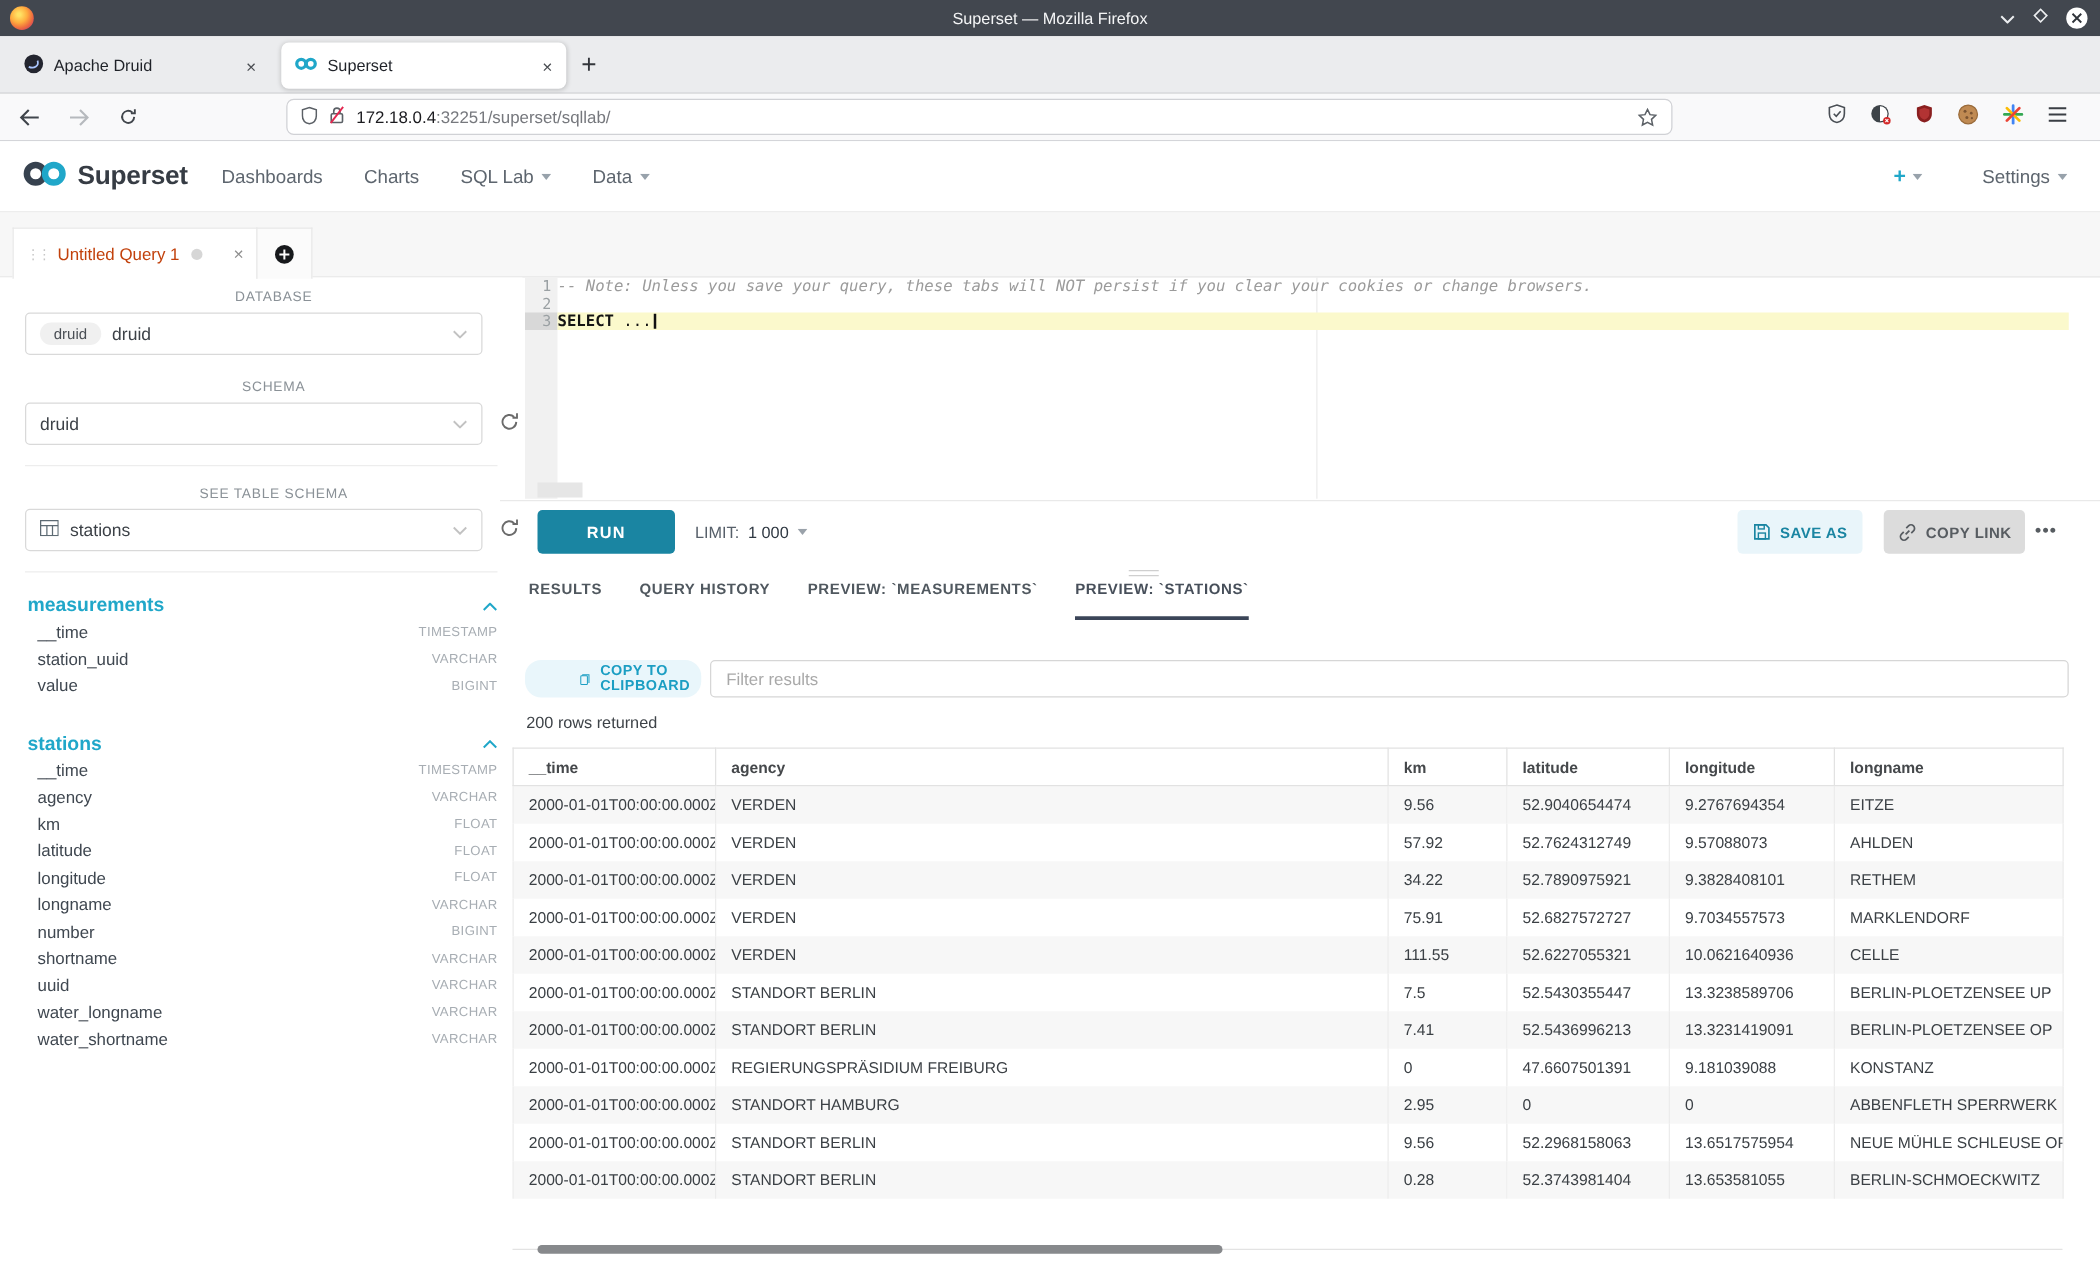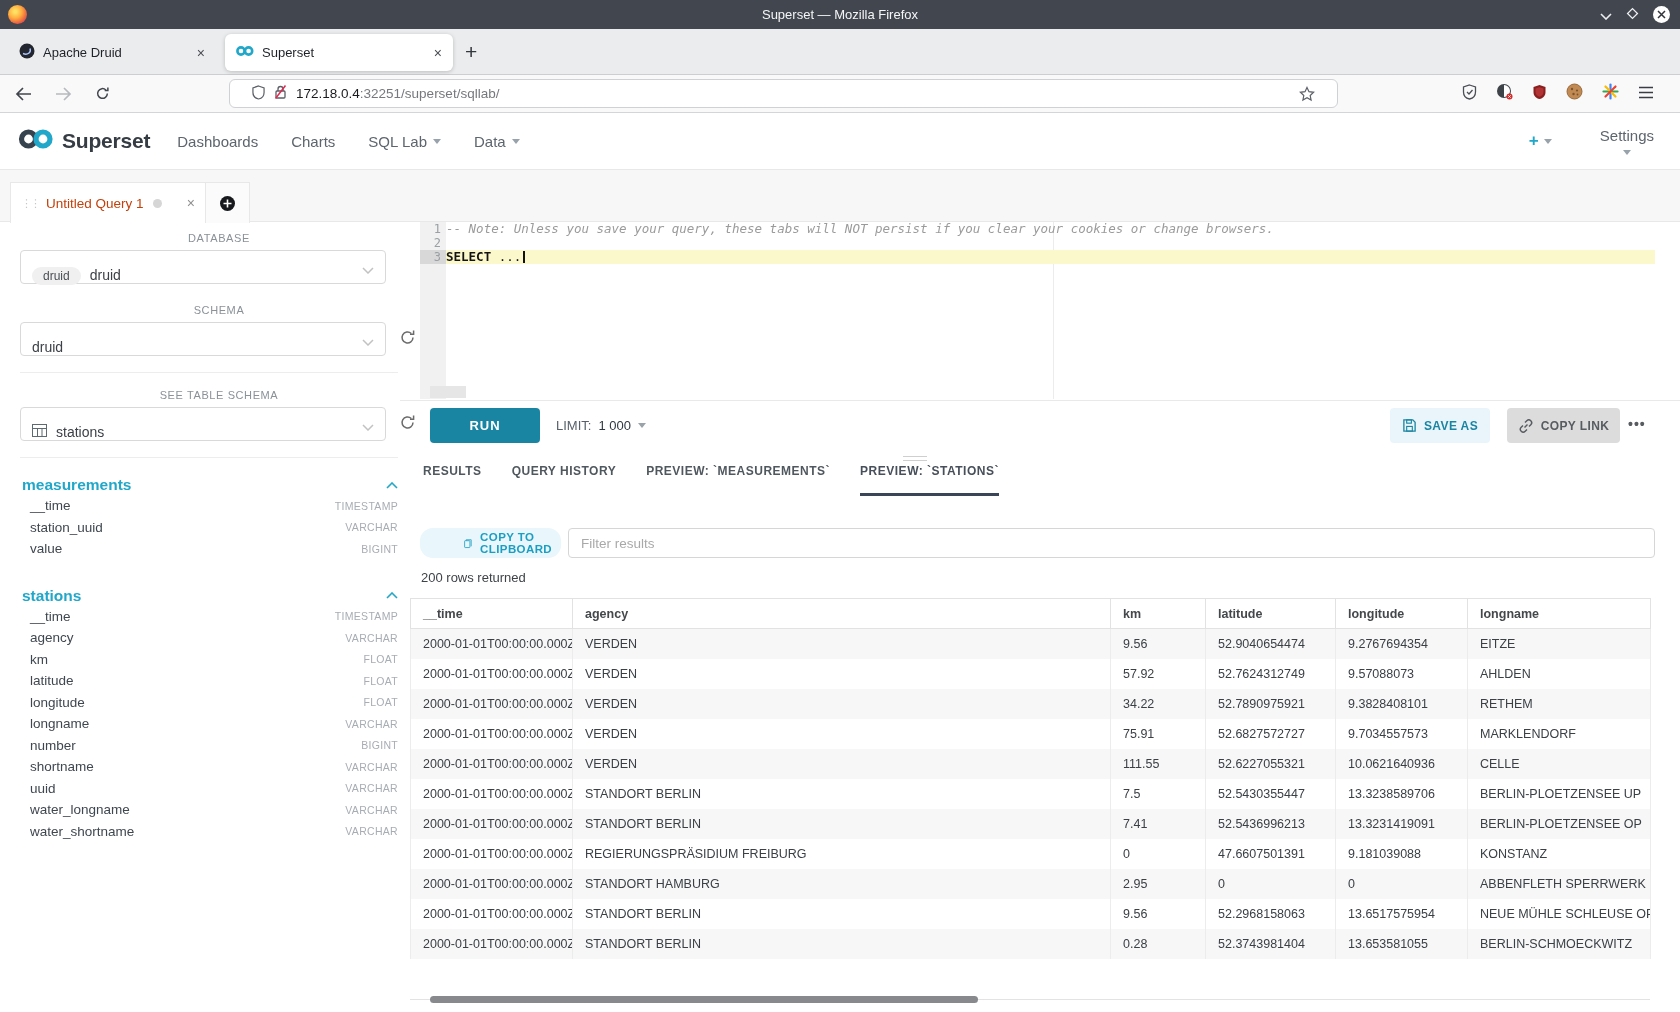--- a/index.html
+++ b/index.html
@@ -24,54 +24,54 @@
   .fftab.active { background:#fff; box-shadow:0 1px 4px rgba(0,0,0,.2); }
   .fftab-label { flex:1; white-space:nowrap; overflow:hidden; }
   .fftab-close { color:#4a4d52; font-size:14px; padding-left:8px; }
   .newtab { position:absolute; left:465px; top:9px; font-size:21px; color:#33363b; line-height:28px; }
 
   
   .urlrow { position:absolute; left:0; top:75px; width:1680px; height:38px;
     background:#f9f9fa; border-bottom:1px solid #d4d5d9; display:flex; align-items:center; padding-left:15px; }
   .navbtn { margin-right:23px; display:flex; align-items:center; }
   .urlbar { margin-left:96px; width:1109px; height:29px; background:#fff; border:1px solid #d0d1d5;
-    border-radius:6px; display:flex; align-items:center; padding:0 22px; gap:9px; font-size:13.5px; }
+    border-radius:6px; display:flex; align-items:center; padding:0 11px; gap:9px; font-size:13.5px; }
   .url-host { color:#1b1b1f; }
   .url-rest { color:#76787d; }
   .url-star { margin-left:auto; display:flex; }
   .ext-icons { margin-left:124px; display:flex; align-items:center; gap:19px; }
 
   
   .snav { position:absolute; left:0; top:113px; width:1680px; height:57px; background:#fff;
     border-bottom:1px solid #e8e8e8; display:flex; align-items:center; padding:0 26px 0 18px; }
   .brand-word { margin-left:7px; font-size:21px; font-weight:700; color:#363c44; letter-spacing:-.2px; }
   #nav-items { display:flex; margin-left:27px; gap:33px; }
   .nav-item { font-size:15px; color:#5d656e; display:flex; align-items:center; gap:6px; }
   .nav-right { margin-left:auto; display:flex; align-items:center; }
   .plus-group { color:#20a7c9; font-size:17px; font-weight:700; display:flex; align-items:center; gap:5px; }
-  .settings-group { margin-left:48px; font-size:15px; color:#5d656e; display:flex; align-items:center; gap:6px;flex-direction:column; }
+  .settings-group { margin-left:48px; font-size:15px; color:#5d656e; display:flex; align-items:center; gap:6px; }
 
   
   .qtabs { position:absolute; left:0; top:170px; width:1680px; height:52px; background:#f7f7f7;
     border-bottom:1px solid #e8e8e8; }
   .qtab { position:absolute; left:10px; top:12px; width:196px; height:41px; background:#fff;
     border:1px solid #e8e8e8; border-bottom:none; display:flex; align-items:center; padding:0 10px; z-index:2; }
   .qtab-drag { color:#c6c6c6; font-size:11px; letter-spacing:-2px; margin-right:7px; }
   .qtab-label { color:#c2410c; font-size:13.5px; white-space:nowrap; }
   .qtab-dot { width:9px; height:9px; border-radius:50%; background:#d6d6d6; margin-left:9px; }
   .qtab-close { margin-left:auto; color:#8f8f8f; font-size:14px; }
   .qtab-add { position:absolute; left:205px; top:12px; width:45px; height:41px; background:#fbfbfb;
     border:1px solid #e8e8e8; border-bottom:none; display:flex; align-items:center; justify-content:center; z-index:2; }
 
   
   #sidebar { position:absolute; left:0; top:222px; width:418px; bottom:0; background:#fff; }
   .sb-label { margin:10px 0 0 20px; font-size:11px; color:#8a9197; letter-spacing:.6px;text-align:center; }
   .selrow { position:relative; margin:6px 0 0 20px; width:396px; height:32px; }
   .sel { width:366px; height:32px; border:1px solid #d9d9d9; border-radius:4px;
-    display:flex; align-items:flex-start; padding:16px 11px; font-size:14px; color:#3c4147; gap:9px; }
+    display:flex; align-items:center; padding:16px 11px; font-size:14px; color:#3c4147; gap:9px; }
   .sel .chev { margin-left:auto; display:flex; }
   .pill { background:#f0f0f0; border-radius:11px; padding:2px 11px; font-size:12px; color:#4a4f55; }
   .refresh-btn { position:absolute; right:0; top:7px; display:flex; }
   .sep { height:1px; background:#ededed; margin:18px 20px 0 20px; }
   .sb-label.mt { margin-top:16px; }
   .tbl-head { margin:17px 20px 0 22px; display:flex; align-items:center; height:20px; }
   .tbl-name { font-size:15.5px; font-weight:700; color:#20a7c9; }
   .tbl-chev { margin-left:auto; display:flex; }
   .col-row { margin:0 20px 0 30px; height:21.5px; display:flex; align-items:center; justify-content:space-between; }
   .col-name { font-size:13.5px; color:#3f4750; }

